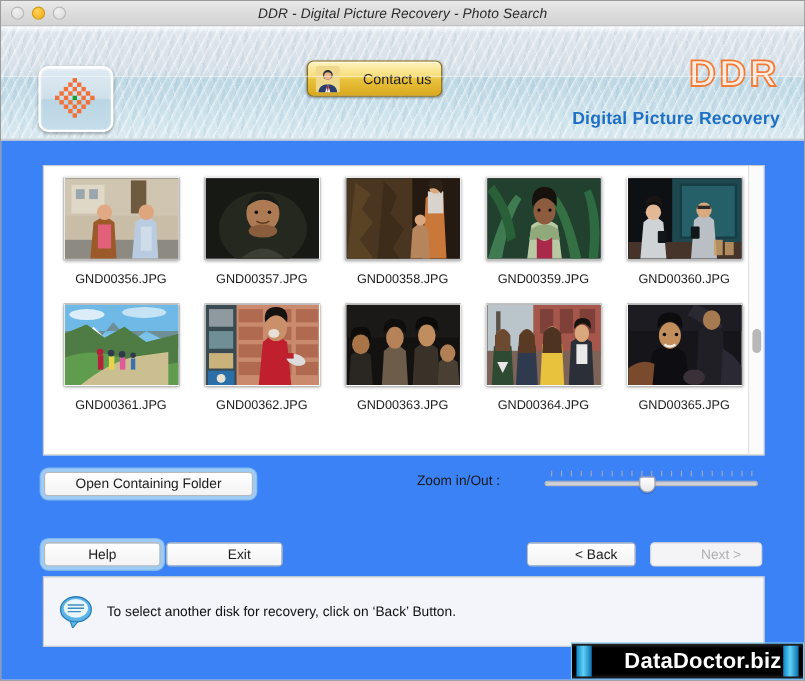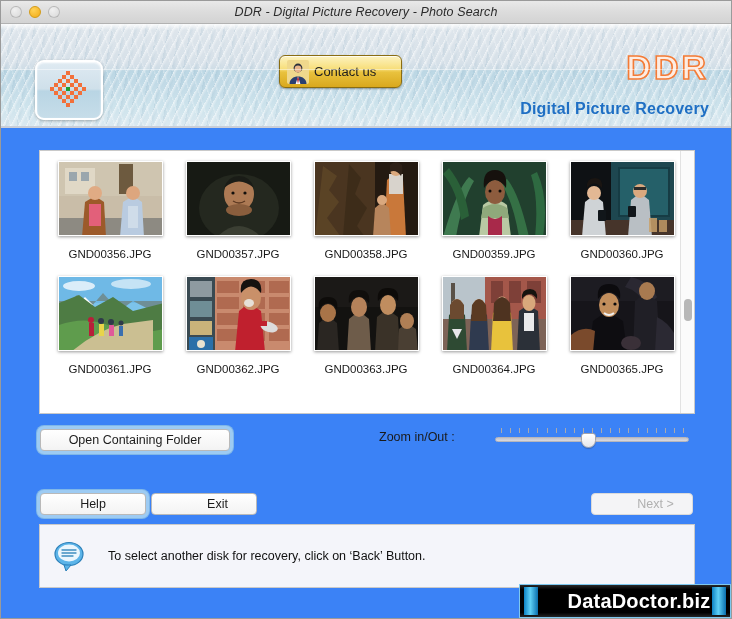--- a/index.html
+++ b/index.html
@@ -74,21 +74,21 @@
   .flower svg { display:block; }
 
   
   .contact-btn {
     position: absolute; left: 278px; top: 31px;
     width: 123px; height: 33px;
     border-radius: 6px;
     border: 1px solid #8a6d12;
     background: linear-gradient(to bottom, #fdf3c0 0%, #f7de7a 42%, #e9c23e 52%, #d9a81d 100%);
     box-shadow: 0 1px 2px rgba(0,0,0,0.35), inset 0 1px 0 rgba(255,255,255,0.75);
-    display: flex; align-items: center; gap: 5px; padding-left: 7px;
+    display: flex; align-items: center; gap: 21px; padding-left: 7px;
     cursor: pointer;
   }
   .contact-label { font-size: 13px; color: #1d1d1d; }
   .person-ico { width: 22px; height: 24px; flex: 0 0 auto; }
 
   
   .brand { position: absolute; right: 22px; top: 26px; text-align: right; }
   .brand-ddr {
     font-size: 34px; font-weight: bold; letter-spacing: 3px;
     color: #fdece2;
@@ -218,21 +218,21 @@
   .exit-btn  { position:absolute; left: 150px; top: 365px; width: 106px; }
   .back-btn  { position:absolute; left: 478px; top: 365px; width: 99px; }
   .next-btn  { position:absolute; left: 590px; top: 365px; width: 102px; }
 
   
   .status-box {
     position: absolute; left: 38px; top: 396px;
     width: 656px; height: 64px;
     background: #f4f5fa;
     border: 1px solid #c9c9c9;
-    display: flex; align-items: center; padding-left: 14px; gap: 22px;
+    display: flex; align-items: center; padding-left: 14px; gap: 11px;
   }
   .bubble-ico { width: 32px; height: 30px; flex: 0 0 auto; }
   .status-text { font-size: 12.5px; color: #111; }
 
   
   .watermark {
     position: absolute; right: 0px; bottom: 0px;
     width: 212px; height: 34px;
     background: linear-gradient(to bottom, #2a2a2a 0%, #000 14%, #000 86%, #242424 100%);
     border: 1px solid #7ec8ef;
@@ -591,20 +591,21 @@
           <i style="left: 188px;"></i>
         </div>
       <div class="slider-track"></div>
       <div class="slider-thumb" id="slider-thumb" style="left: 85.92px;"></div>
     </div>
 
     <div class="focus-ring help-wrap">
       <div class="ocf-btn" style="width:106px">Help</div>
     </div>
     <div class="btn exit-btn">Exit</div>
+    <div class="btn back-btn">&lt; Back</div>
     <div class="btn next-btn disabled">Next &gt;</div>
 
     <div class="status-box">
       <svg class="bubble-ico" viewBox="0 0 32 30">
         <ellipse cx="15" cy="13" rx="14" ry="11.5" fill="#5cb4e8" stroke="#2b7fb8" stroke-width="1.2"></ellipse>
         <ellipse cx="15" cy="12" rx="11" ry="8.5" fill="#eaf6fd"></ellipse>
         <path d="M10 24 L12 30 L17 24 Z" fill="#5cb4e8" stroke="#2b7fb8" stroke-width="1"></path>
         <g stroke="#3f8ec0" stroke-width="1.3" stroke-linecap="round">
           <line x1="8" y1="9" x2="22" y2="9"></line>
           <line x1="8" y1="12" x2="22" y2="12"></line>

